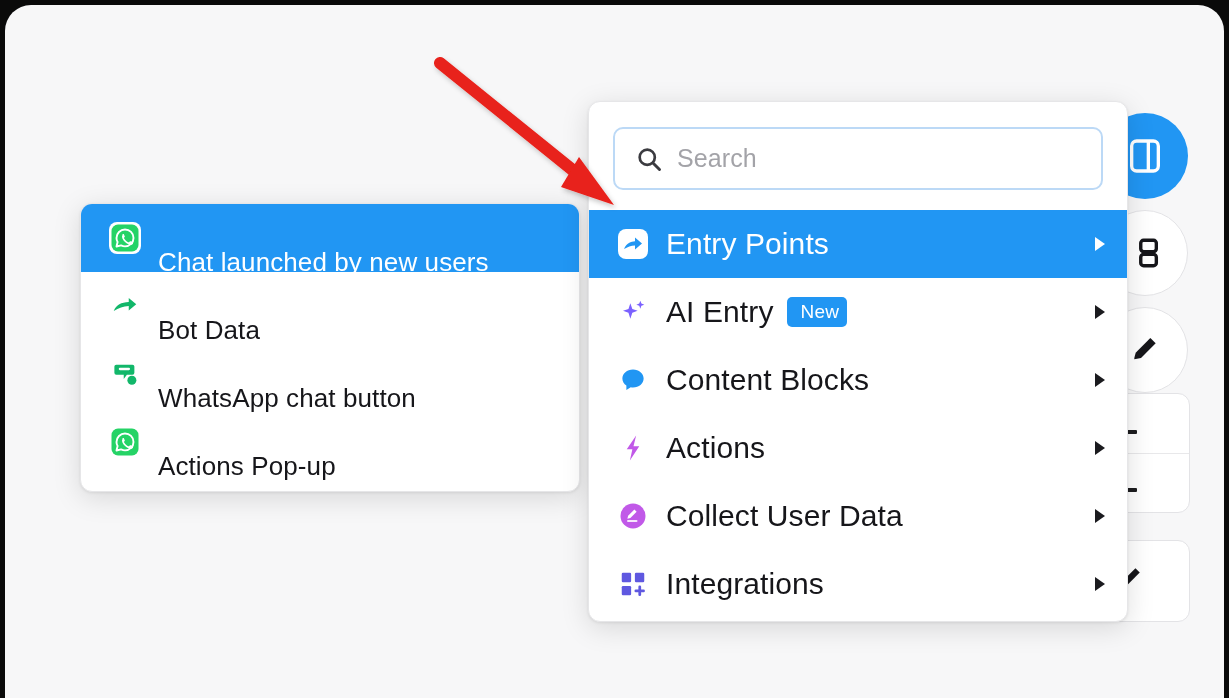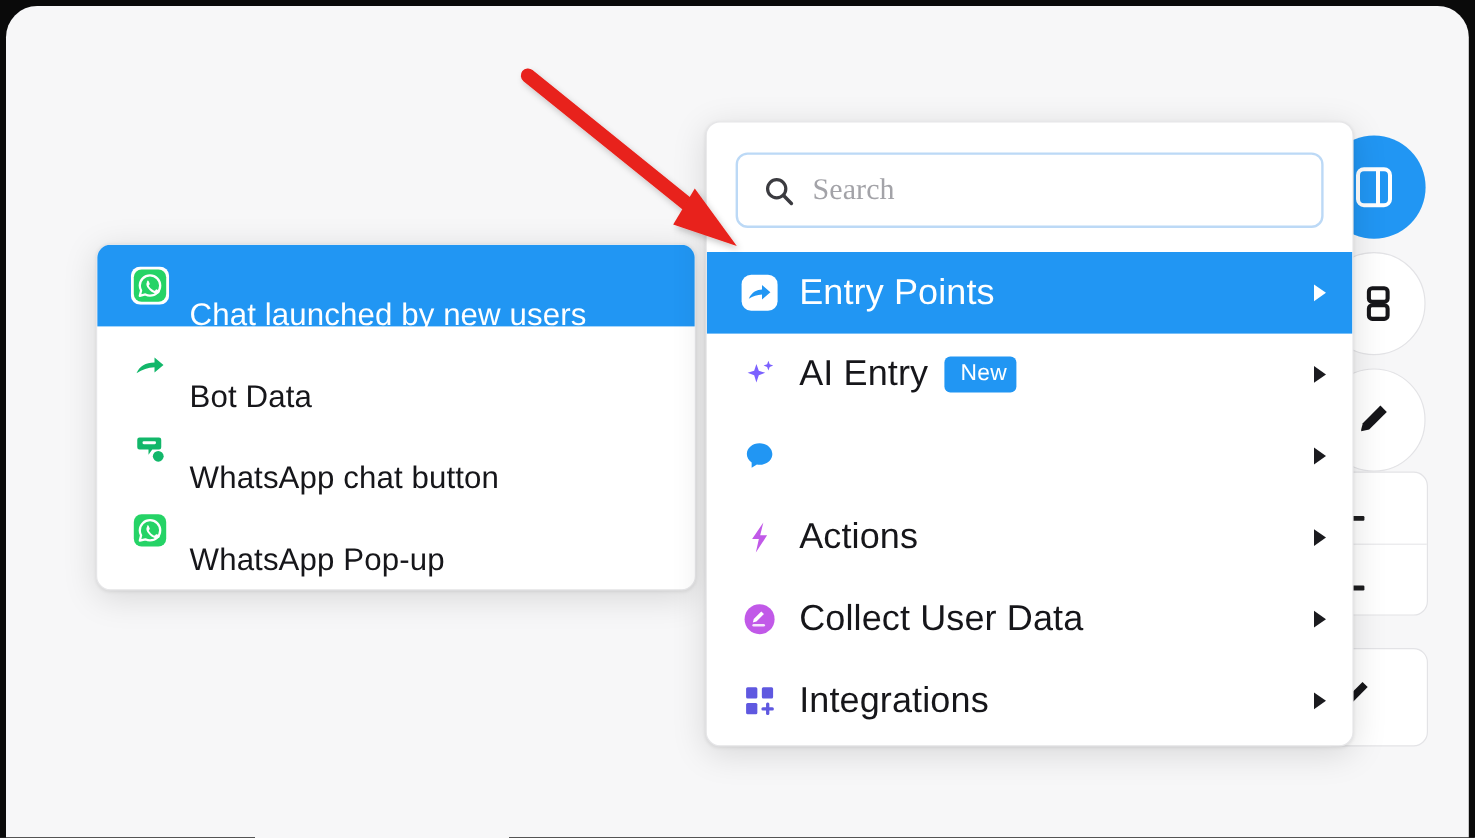--- a/index.html
+++ b/index.html
@@ -90,21 +90,20 @@
     left: 583px;
     top: 96px;
     width: 540px;
     height: 521px;
     padding-bottom: 14px;
   }
 
   
   .search-wrap {
     padding: 25px 24px 20px 24px;
-    font-family: Liberation Serif, serif;
   }
   .search-box {
     display: flex;
     align-items: center;
     gap: 14px;
     height: 63px;
     border: 2px solid #bcd9f6;
     border-radius: 10px;
     padding: 0 20px;
     background: #ffffff;
@@ -255,21 +254,21 @@
         </div>
 
         <div class="menu-row">
           <span class="ic">
             <svg width="32" height="32" viewBox="0 0 32 32">
               <rect x="2.5" y="2.5" width="27" height="27" rx="6.5" fill="#25D366"></rect>
               <path d="M16 7.5c-4.7 0-8.5 3.8-8.5 8.5 0 1.5.4 2.9 1.1 4.1L7.5 24.5l4.6-1.1c1.2.6 2.5 1 3.9 1 4.7 0 8.5-3.8 8.5-8.5S20.7 7.5 16 7.5z" fill="none" stroke="#ffffff" stroke-width="1.9" stroke-linejoin="round"></path>
               <path d="M13.3 12.4c.2-.4.4-.4.6-.4h.5c.2 0 .4 0 .6.5l.8 1.9c.1.3 0 .5-.1.6l-.5.6c-.2.2-.3.4-.1.7.2.3.9 1.5 1.9 2.4 1.3 1.1 2.3 1.5 2.6 1.6.3.1.5 0 .7-.2l.7-.8c.2-.2.4-.2.6-.1l2 .9c.3.1.5.3.5.5v.4c0 .4-.2.9-.6 1.2-.4.3-1.1.6-1.8.6-.6 0-1.3-.1-2.8-.8-2.4-1-4.2-3.3-4.8-4.2-.6-.9-1.1-2-1.1-3 0-1 .4-1.7.8-2.1" fill="#ffffff"></path>
             </svg>
           </span>
-          <span class="lbl">WhatsApp Pop-up</span>
+          <span class="lbl">Actions Pop-up</span>
         </div>
 
       </div>
     </div>
 
     <div class="menu-panel" id="right-panel">
 
       <div class="search-wrap">
         <div class="search-box">
           <svg width="28" height="28" viewBox="0 0 24 24" fill="none">
@@ -304,20 +303,21 @@
           <span class="badge-new">New</span>
           <span class="caret"></span>
         </div>
 
         <div class="menu-row">
           <span class="ic">
             <svg width="30" height="30" viewBox="0 0 24 24">
               <path d="M12 3.5c-4.8 0-8.5 3.2-8.5 7.2 0 2.3 1.2 4.3 3.2 5.6v3.6l3.5-2.2c.6.1 1.2.2 1.8.2 4.8 0 8.5-3.2 8.5-7.2S16.8 3.5 12 3.5z" fill="#2196f3"></path>
             </svg>
           </span>
+          <span class="lbl">Content Blocks</span>
           <span class="caret"></span>
         </div>
 
         <div class="menu-row">
           <span class="ic">
             <svg width="30" height="30" viewBox="0 0 24 24">
               <path d="M14.5 2L7 13h4.5L9.5 22 17 10.5h-4.6z" fill="#c159e8"></path>
             </svg>
           </span>
           <span class="lbl">Actions</span>

